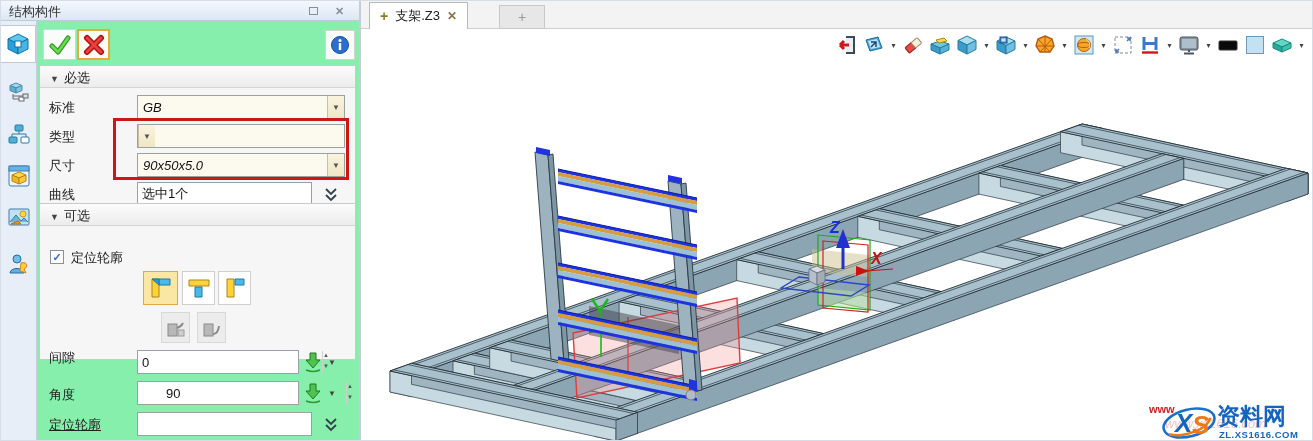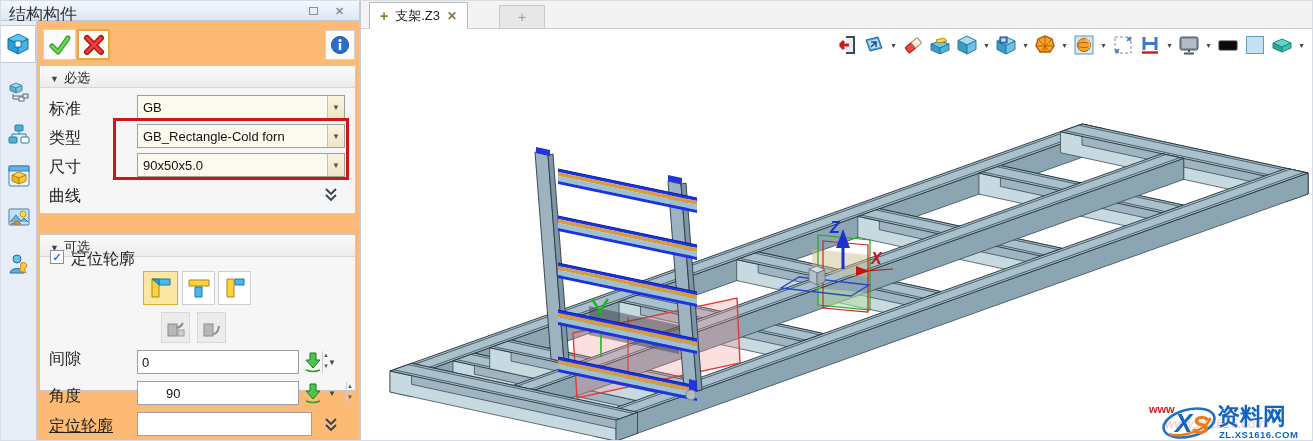--- a/index.html
+++ b/index.html
@@ -3,43 +3,43 @@
 <meta charset="utf-8">
 <style>
   html,body{margin:0;padding:0;background:#fff;}
   *{box-sizing:border-box;font-family:"Liberation Sans",sans-serif;}
   #app{position:relative;width:1313px;height:441px;background:#fff;overflow:hidden;border:1px solid #d6dde6;}
 
   
   #left-region{position:absolute;left:0;top:0;width:358px;height:441px;background:#f0f0f0;}
   #panel-titlebar{position:absolute;left:0;top:0;width:358px;height:20px;
     background:linear-gradient(#f4f8fd,#dde7f3);border-bottom:1px solid #bfcbdb;}
-  #panel-title{position:absolute;left:8px;top:2px;font-size:17px;color:#333;}
+  #panel-title{position:absolute;left:8px;top:2px;font-size:13px;color:#333;}
   .win-btn{position:absolute;top:3px;width:15px;height:14px;color:#8a8f96;font-size:11px;line-height:14px;text-align:center;cursor:default;}
   #panel-restore{right:38px;}
   #panel-restore span{display:inline-block;width:9px;height:8px;border:1.5px solid #8a8f96;margin-top:3px;}
   #panel-close{right:12px;font-weight:bold;}
 
   #side-strip{position:absolute;left:0;top:20px;width:36px;height:421px;background:#e8eef7;border-right:1px solid #c6cfdb;}
   .strip-item{position:absolute;left:0;width:35px;height:38px;display:flex;align-items:center;justify-content:center;}
   .strip-item.active{background:#fff;border:1px solid #c0c8d4;border-left:none;}
   .strip-item svg{display:block;}
 
-  #panel-body{position:absolute;left:36px;top:20px;width:322px;height:421px;background:#fdba74;}
+  #panel-body{position:absolute;left:36px;top:20px;width:322px;height:421px;background:#86efac;}
 
   .tool-btn{position:absolute;width:33px;height:31px;background:#fbfbfb;border:1px solid #d3d3d3;
     display:flex;align-items:center;justify-content:center;}
   .tool-btn.focused{border:2px solid #e7aa3c;background:#fdfdf4;}
 
   .group{position:absolute;left:2px;width:317px;background:#f6f6f6;border:1px solid #c9c9c9;}
   .group-header{height:22px;background:linear-gradient(#fcfcfc,#ececec);border-bottom:1px solid #d6d6d6;
     font-size:13px;color:#222;padding:3px 0 0 10px;}
   .group-header .arrow{font-size:9px;color:#444;margin-right:5px;}
 
-  .fld-label{position:absolute;left:12px;font-size:16px;color:#222;white-space:nowrap;}
+  .fld-label{position:absolute;left:12px;font-size:13px;color:#222;white-space:nowrap;}
 
   .combo{position:absolute;height:24px;background:#fcfaef;border:1px solid #9aa29c;display:flex;align-items:center;}
   .combo .val{flex:1;font-size:13px;color:#111;padding-left:5px;overflow:hidden;white-space:nowrap;}
   .combo .dd{width:17px;height:100%;border-left:1px solid #c8c0a0;background:linear-gradient(#faf4df,#efe6c4);
     display:flex;align-items:center;justify-content:center;font-size:8px;color:#555;}
 
   .txt-input{position:absolute;height:24px;border:1px solid #9aa0a6;background:#fff;font-size:13px;color:#111;padding:0 4px;}
 
   .spin-wrap{position:absolute;height:24px;background:#fff;border:1px solid #9aa0a6;display:flex;}
   .spin-wrap input{flex:1;border:none;outline:none;font-size:13px;color:#111;padding:0 4px;background:transparent;}
@@ -163,44 +163,44 @@
           <circle cx="10" cy="10" r="8.5" fill="#2a6fd0" stroke="#1a4a9c"></circle>
           <rect x="8.8" y="8" width="2.4" height="7" fill="#fff"></rect>
           <circle cx="10" cy="5.5" r="1.5" fill="#fff"></circle>
         </svg>
       </div>
 
       <div class="group" style="top:44px;height:149px;">
         <div class="group-header"><span class="arrow">▼</span><span>必选</span></div>
       </div>
       <div class="fld-label" style="top:78px;">标准</div>
-      <div class="combo" style="left:100px;top:74px;width:208px;">
+      <div class="combo" style="left:100px;top:74px;width:208px;font-style:italic;">
         <span class="val">GB</span>
         <span class="dd">▼</span>
       </div>
       <div class="fld-label" style="top:107px;">类型</div>
       <div class="combo" style="left:100px;top:103px;width:208px;">
-        <span class="val">GB_Rectangle-Cold forn</span>
         <span class="dd">▼</span>
       </div>
       <div class="fld-label" style="top:136px;">尺寸</div>
-      <div class="combo" style="left:100px;top:132px;width:208px;">
+      <div class="combo" style="left:100px;top:132px;width:208px;font-style:italic;">
         <span class="val">90x50x5.0</span>
         <span class="dd">▼</span>
       </div>
       <div id="red-highlight" style="left:76px;top:97px;width:236px;height:62px;"></div>
 
       <div class="fld-label" style="top:165px;">曲线</div>
+      <input class="txt-input" style="left: 100px; top: 161px; width: 175px;" value="选中1个">
       <div class="chev-btn" style="left:281px;top:161px;">
         <svg width="14" height="15" viewBox="0 0 14 15">
             <path d="M2 2 l5 5 5-5 M2 8 l5 5 5-5" fill="none" stroke="#35404d" stroke-width="1.8"></path>
           </svg>
       </div>
 
-      <div class="group" style="top:213px;height:157px;">
+      <div class="group" style="top:182px;height:157px;">
         <div class="group-header"><span class="arrow">▼</span><span>可选</span></div>
       </div>
       <div class="checkbox" style="left:13px;top:229px;">✓</div>
       <div class="fld-label" style="left:34px;top:228px;">定位轮廓</div>
 
       <div class="corner-btn selected" style="left:106px;top:250px;width:35px;height:34px;">
         <svg width="24" height="24" viewBox="0 0 24 24">
           <polygon points="3,3 10,3 10,21 3,21" fill="#ffd23a" stroke="#a8861a"></polygon>
           <polygon points="10,3 21,3 21,9 10,9" fill="#4ab8e8" stroke="#1a7aa8"></polygon>
           <polygon points="3,3 10,9 10,3" fill="#2a9ad0" stroke="#1a7aa8"></polygon>

